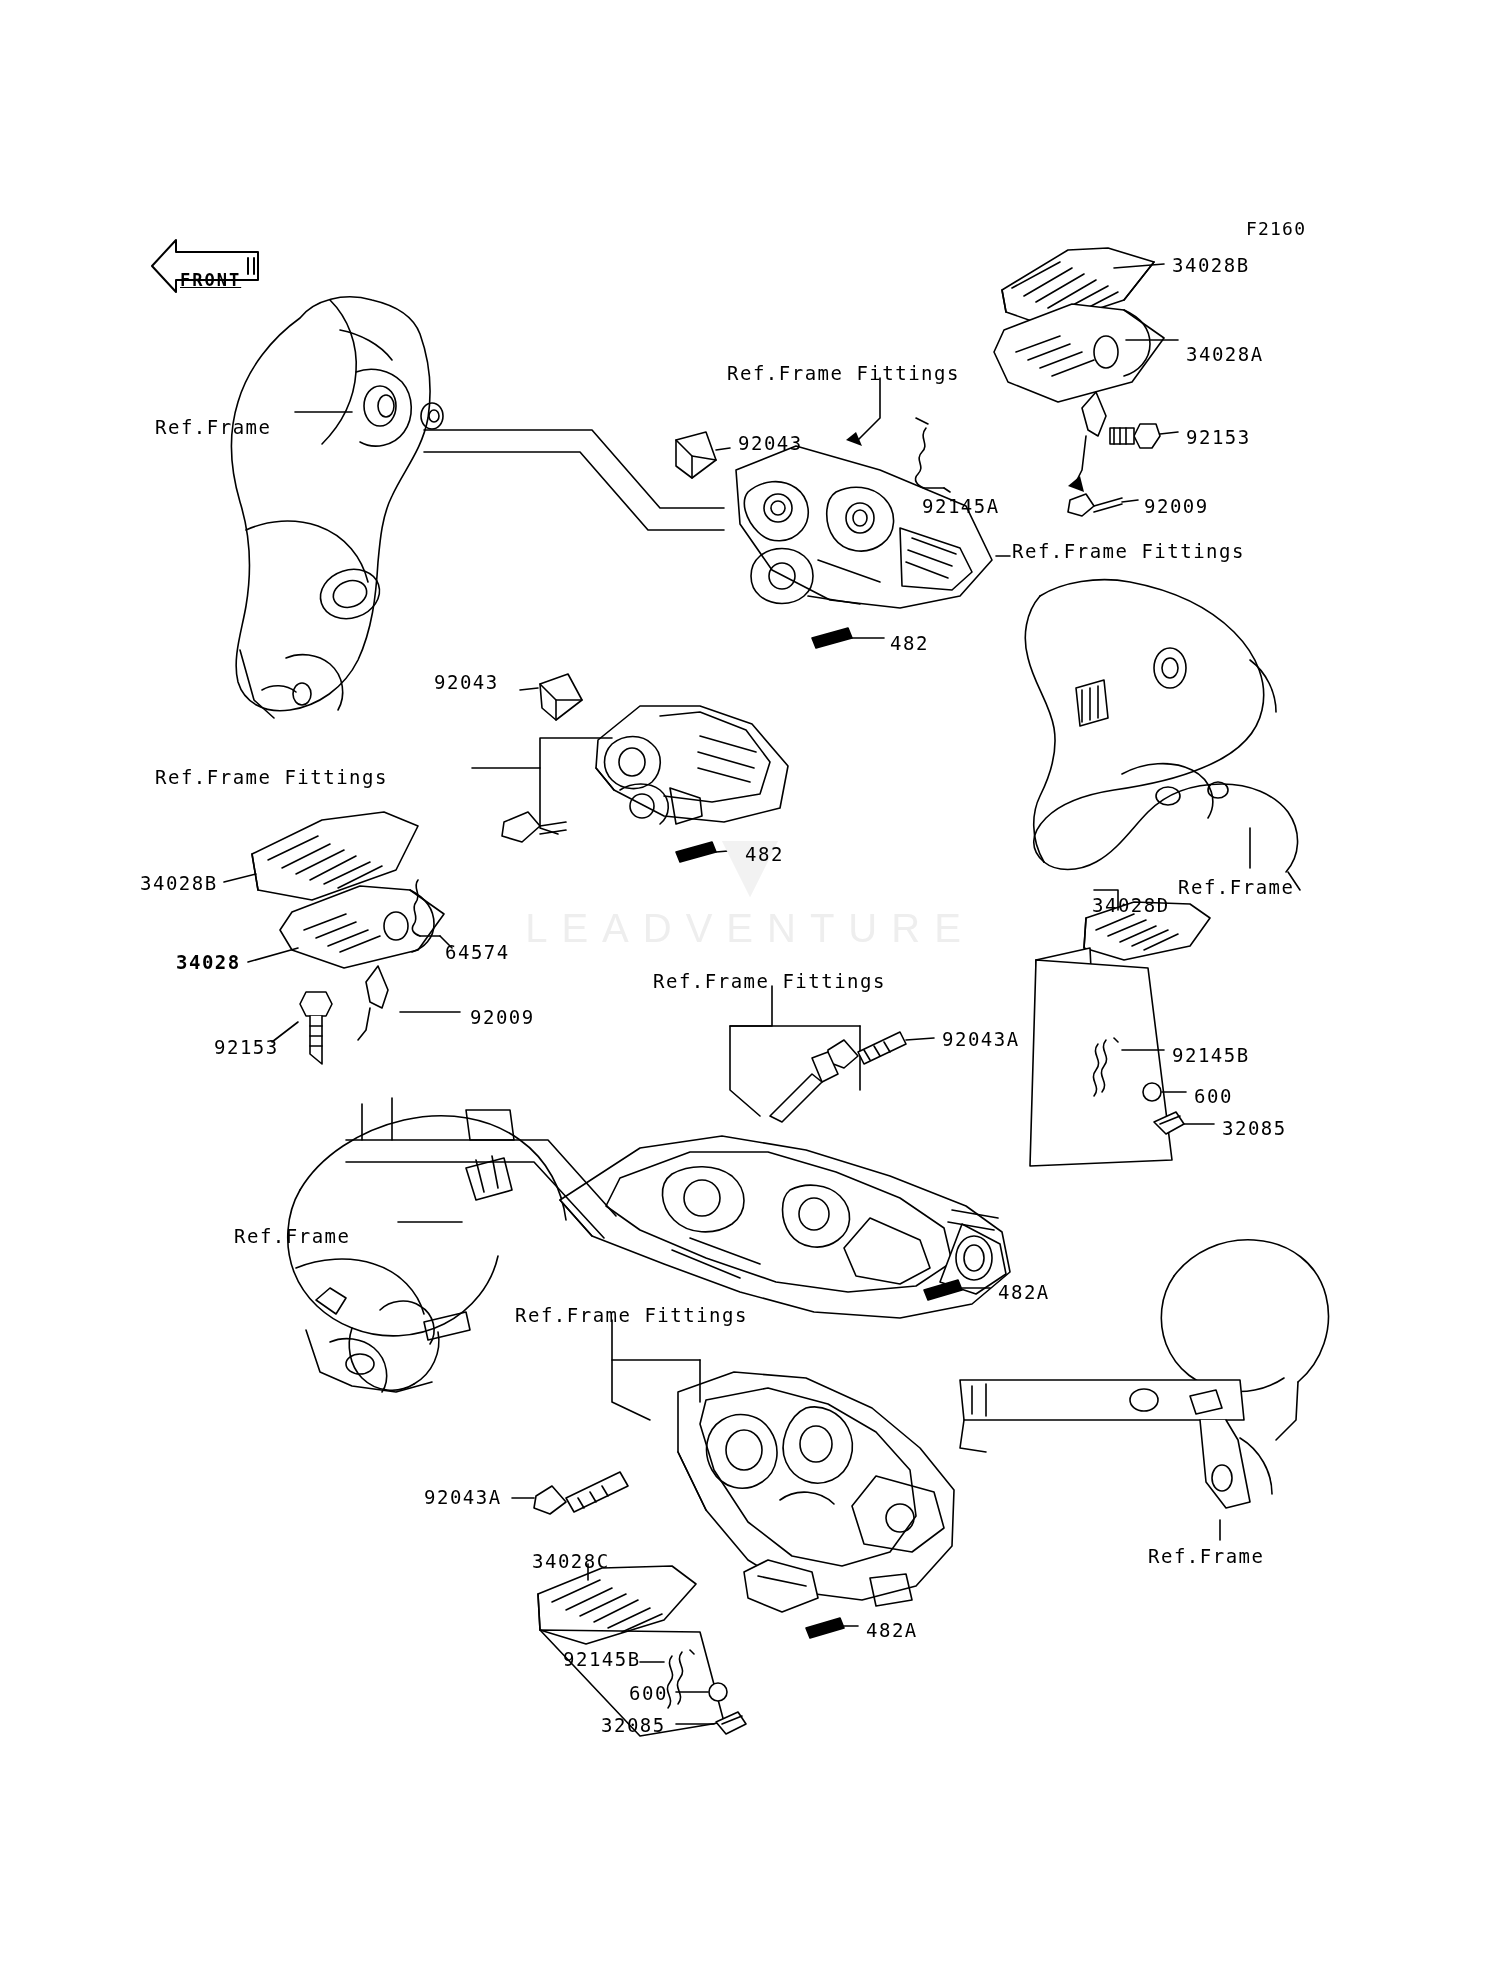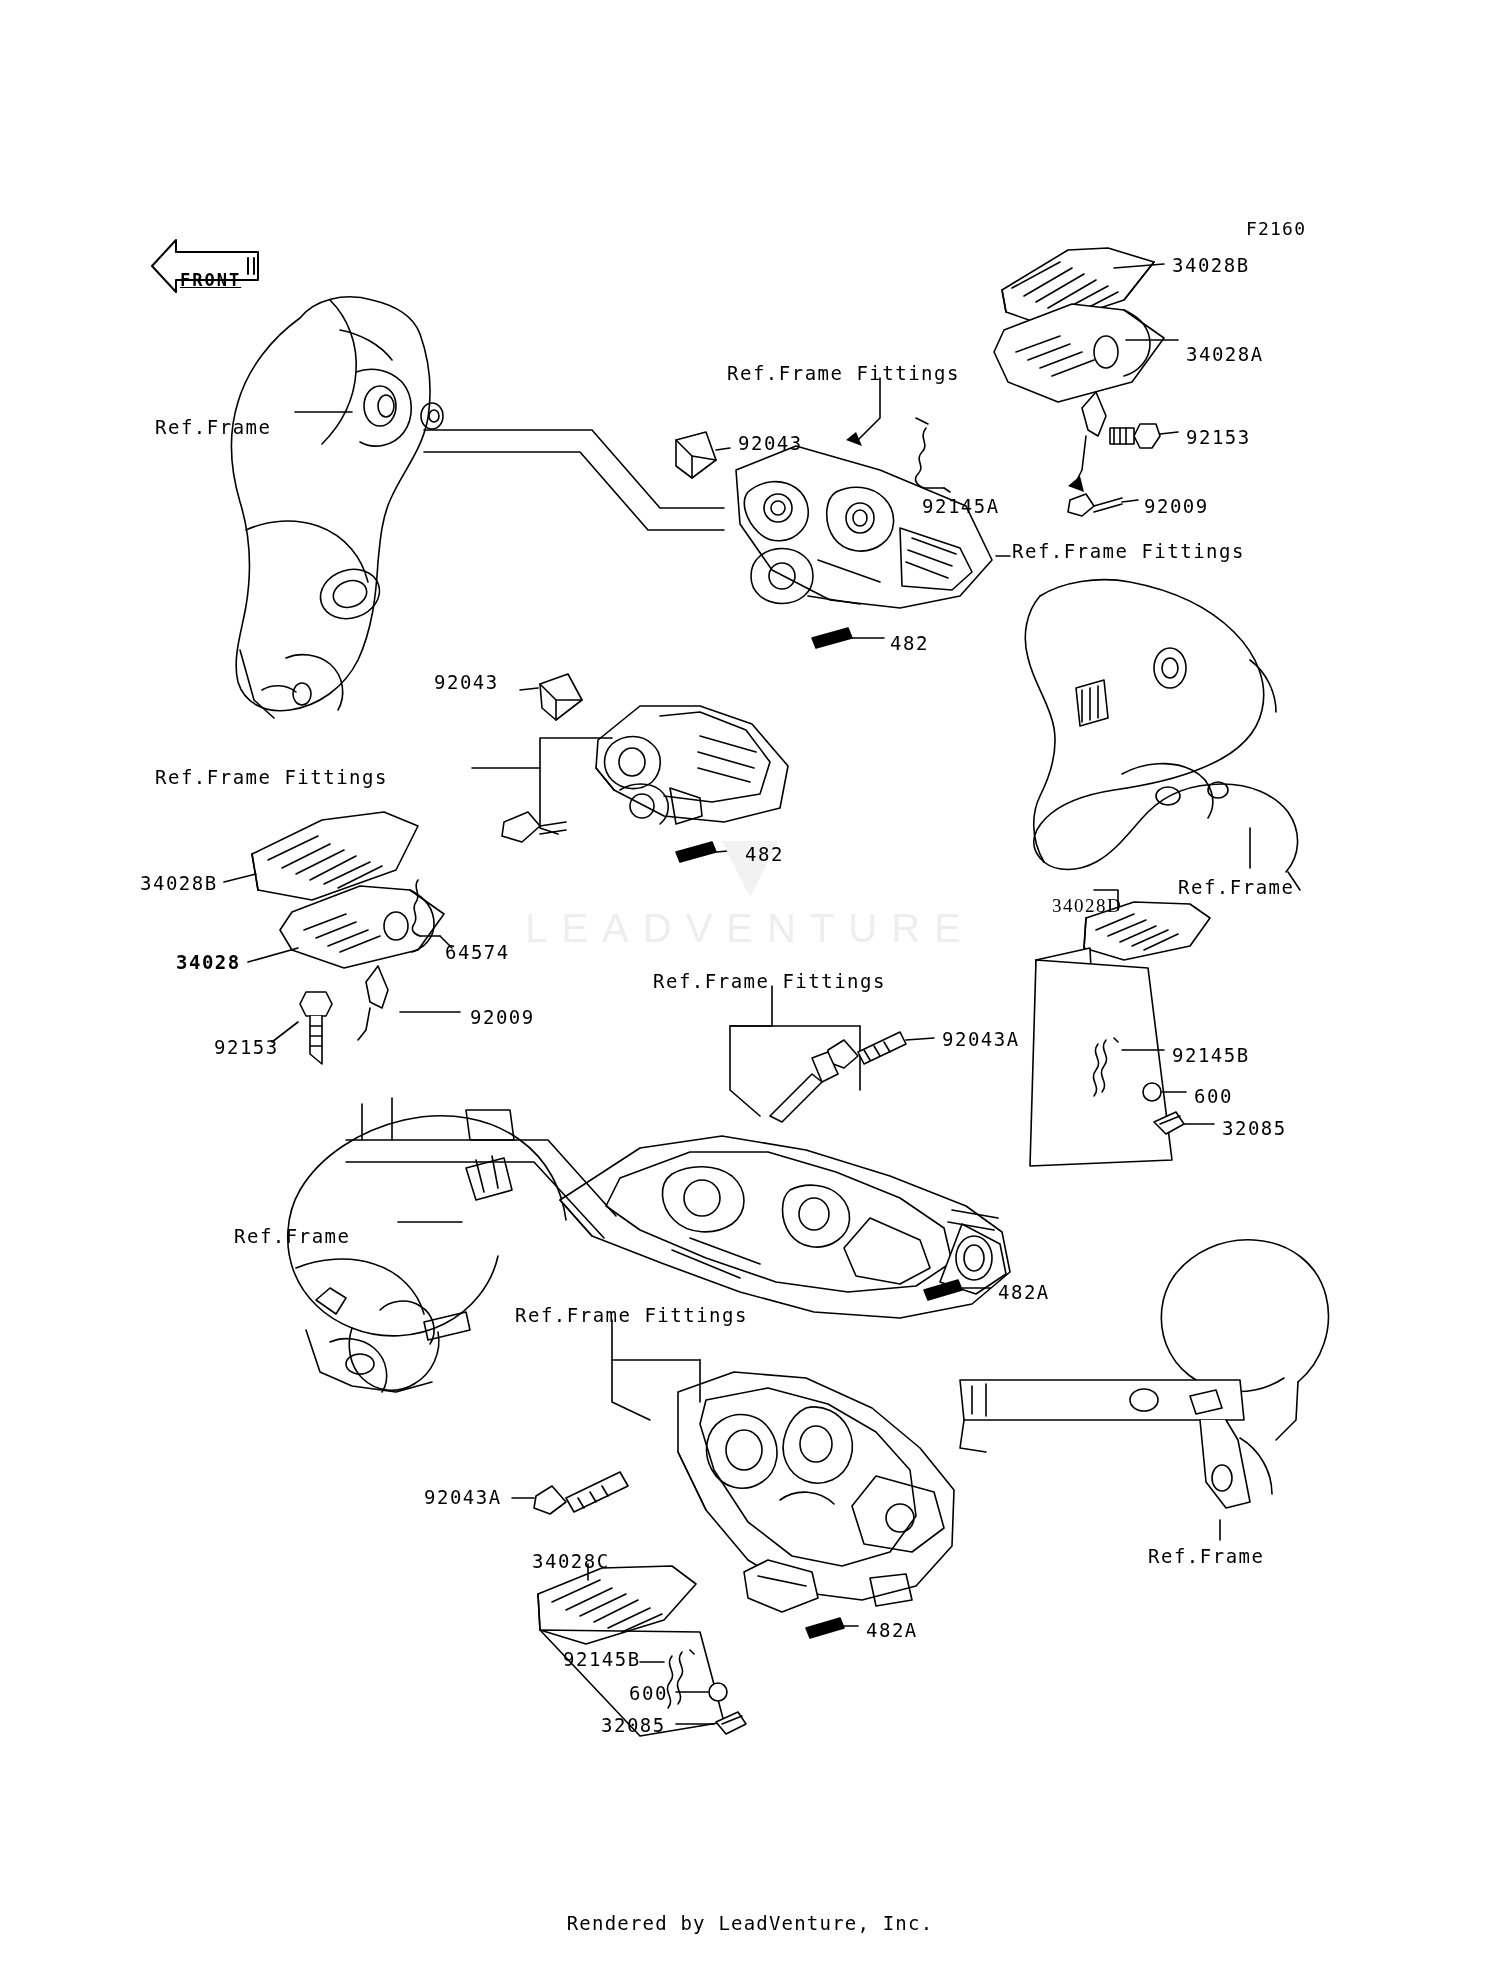--- a/index.html
+++ b/index.html
@@ -484,33 +484,32 @@
       <div class="lbl" style="left: 890px; top: 634px;">482</div>
       <div class="lbl" style="left: 434px; top: 673px;">92043</div>
       <div class="lbl" style="left: 155px; top: 768px;">Ref.Frame Fittings</div>
       <div class="lbl" style="left: 745px; top: 845px;">482</div>
       <div class="lbl" style="left: 1178px; top: 878px;">Ref.Frame</div>
       <div class="lbl" style="left: 140px; top: 874px;">34028B</div>
       <div class="lbl" style="left: 445px; top: 943px;">64574</div>
       <div class="lbl" style="left: 176px; top: 953px; font-weight: bold;">34028</div>
       <div class="lbl" style="left: 470px; top: 1008px;">92009</div>
       <div class="lbl" style="left: 214px; top: 1038px;">92153</div>
-      <div class="lbl" style="left: 1052px; top: 896px; font-family: Liberation Serif, serif;">34028D</div>
+      <div class="lbl" style="left: 1092px; top: 896px;">34028D</div>
       <div class="lbl" style="left: 653px; top: 972px;">Ref.Frame Fittings</div>
       <div class="lbl" style="left: 942px; top: 1030px;">92043A</div>
       <div class="lbl" style="left: 1172px; top: 1046px;">92145B</div>
       <div class="lbl" style="left: 1194px; top: 1087px;">600</div>
       <div class="lbl" style="left: 1222px; top: 1119px;">32085</div>
       <div class="lbl" style="left: 234px; top: 1227px;">Ref.Frame</div>
       <div class="lbl" style="left: 998px; top: 1283px;">482A</div>
       <div class="lbl" style="left: 515px; top: 1306px;">Ref.Frame Fittings</div>
       <div class="lbl" style="left: 424px; top: 1488px;">92043A</div>
       <div class="lbl" style="left: 1148px; top: 1547px;">Ref.Frame</div>
       <div class="lbl" style="left: 532px; top: 1552px;">34028C</div>
       <div class="lbl" style="left: 866px; top: 1621px;">482A</div>
       <div class="lbl" style="left: 563px; top: 1650px;">92145B</div>
       <div class="lbl" style="left: 629px; top: 1684px;">600</div>
       <div class="lbl" style="left: 601px; top: 1716px;">32085</div>
     </div>
 
-  <div id="footer">Rendered by LeadVenture, Inc.</div>
 
 </div>
 
 </body></html>

